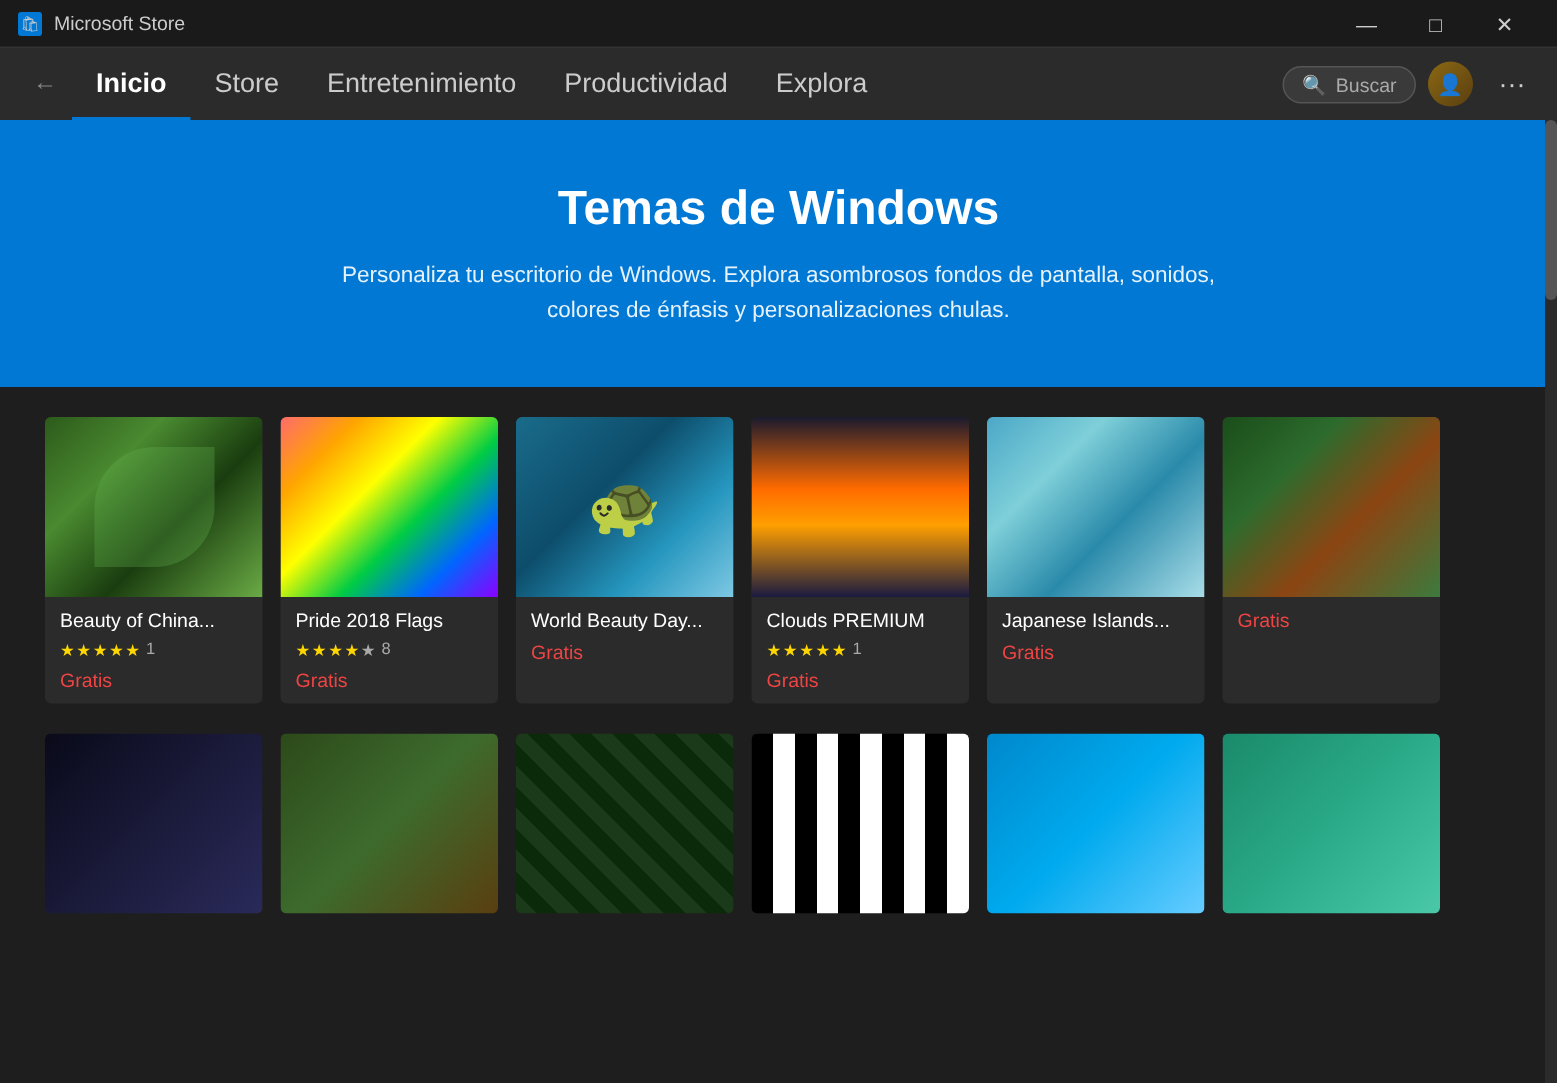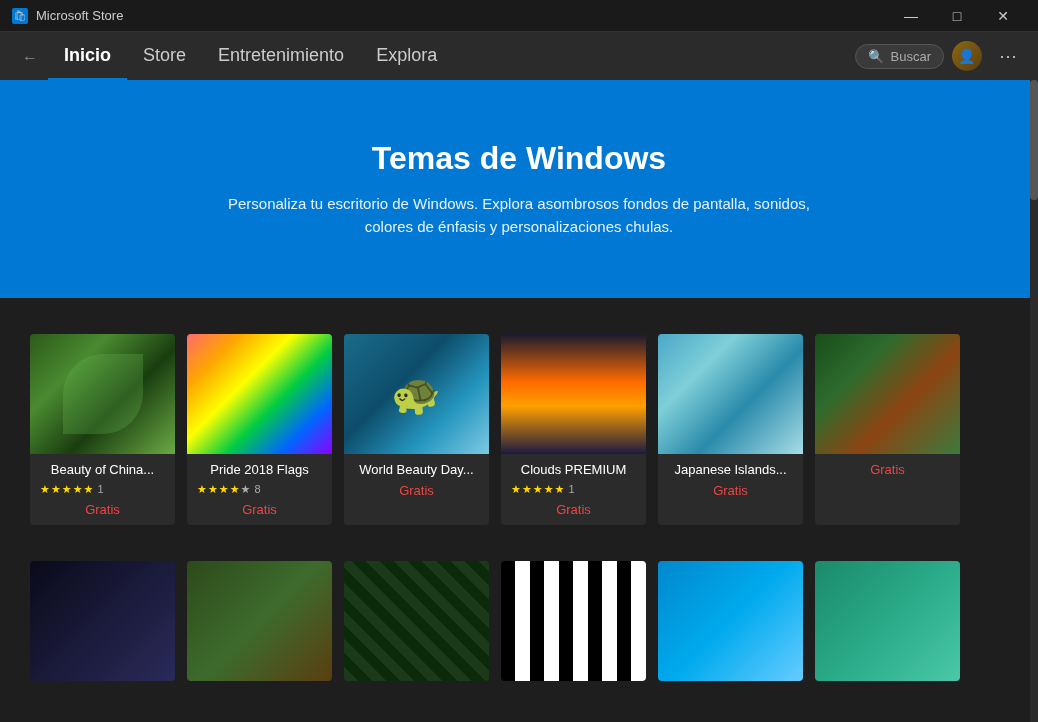--- a/index.html
+++ b/index.html
@@ -157,42 +157,41 @@
     .main-content::-webkit-scrollbar-track {
       background: #2b2b2b;
     }
     .main-content::-webkit-scrollbar-thumb {
       background: #555;
     }
 
     
     .hero-banner {
       background: #0078d4;
-      padding: 60px 20px;
+      padding: 40px 20px;
       text-align: center;
       margin: 0;
     }
     .hero-title {
       font-size: 32px;
       font-weight: 700;
       color: #fff;
       margin-bottom: 16px;
     }
     .hero-subtitle {
       font-size: 15px;
       color: rgba(255,255,255,0.9);
       max-width: 600px;
       margin: 0 auto;
       line-height: 1.5;
     }
 
     
     .section {
-      padding: 36px 30px;
-      text-align: center;
+      padding: 20px 30px;
     }
     .product-grid {
       display: flex;
       gap: 12px;
       flex-wrap: nowrap;
     }
     .product-card {
       width: 145px;
       flex-shrink: 0;
       cursor: pointer;
@@ -333,20 +332,23 @@
     <div class="nav-tab active">
       <span>Inicio</span>
     </div>
     <div class="nav-tab">
       <span>Store</span>
     </div>
     <div class="nav-tab">
       <span>Entretenimiento</span>
     </div>
     <div class="nav-tab">
+      <span>Productividad</span>
+    </div>
+    <div class="nav-tab">
       <span>Explora</span>
     </div>
   </div>
   <div class="nav-right">
     <div class="search-box">
       <span>🔍</span>
       <span>Buscar</span>
     </div>
     <div class="avatar">👤</div>
     <button class="more-btn">···</button>

